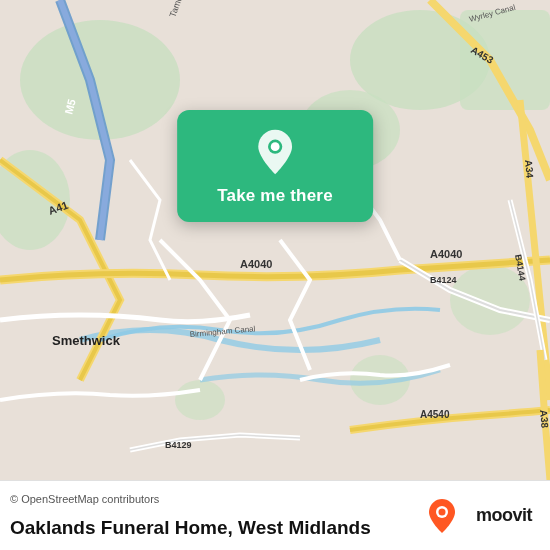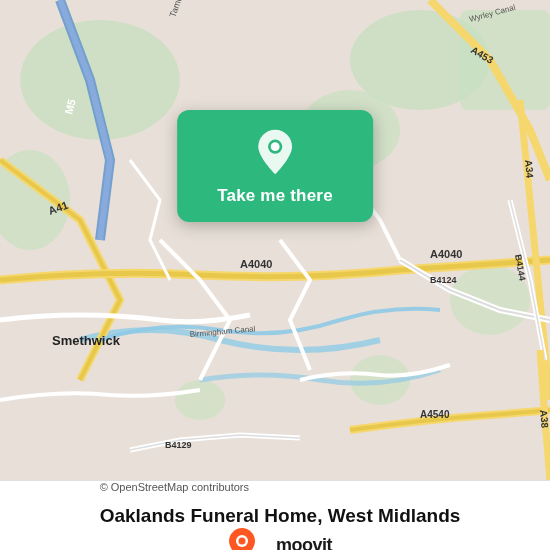--- a/index.html
+++ b/index.html
@@ -61,23 +61,22 @@
     }
 
     
     #bottom-bar {
       width: 550px;
       height: 70px;
       background: #fff;
       display: flex;
       align-items: center;
       justify-content: space-between;
-      padding: 0 0 0 10px;
+      padding: 0 18px 0 10px;
       border-top: 1px solid #e0e0e0;
-      flex-direction: column;
     }
 
     #attribution-and-location {
       display: flex;
       flex-direction: column;
       gap: 4px;
     }
 
     #osm-attribution {
       font-size: 11px;

